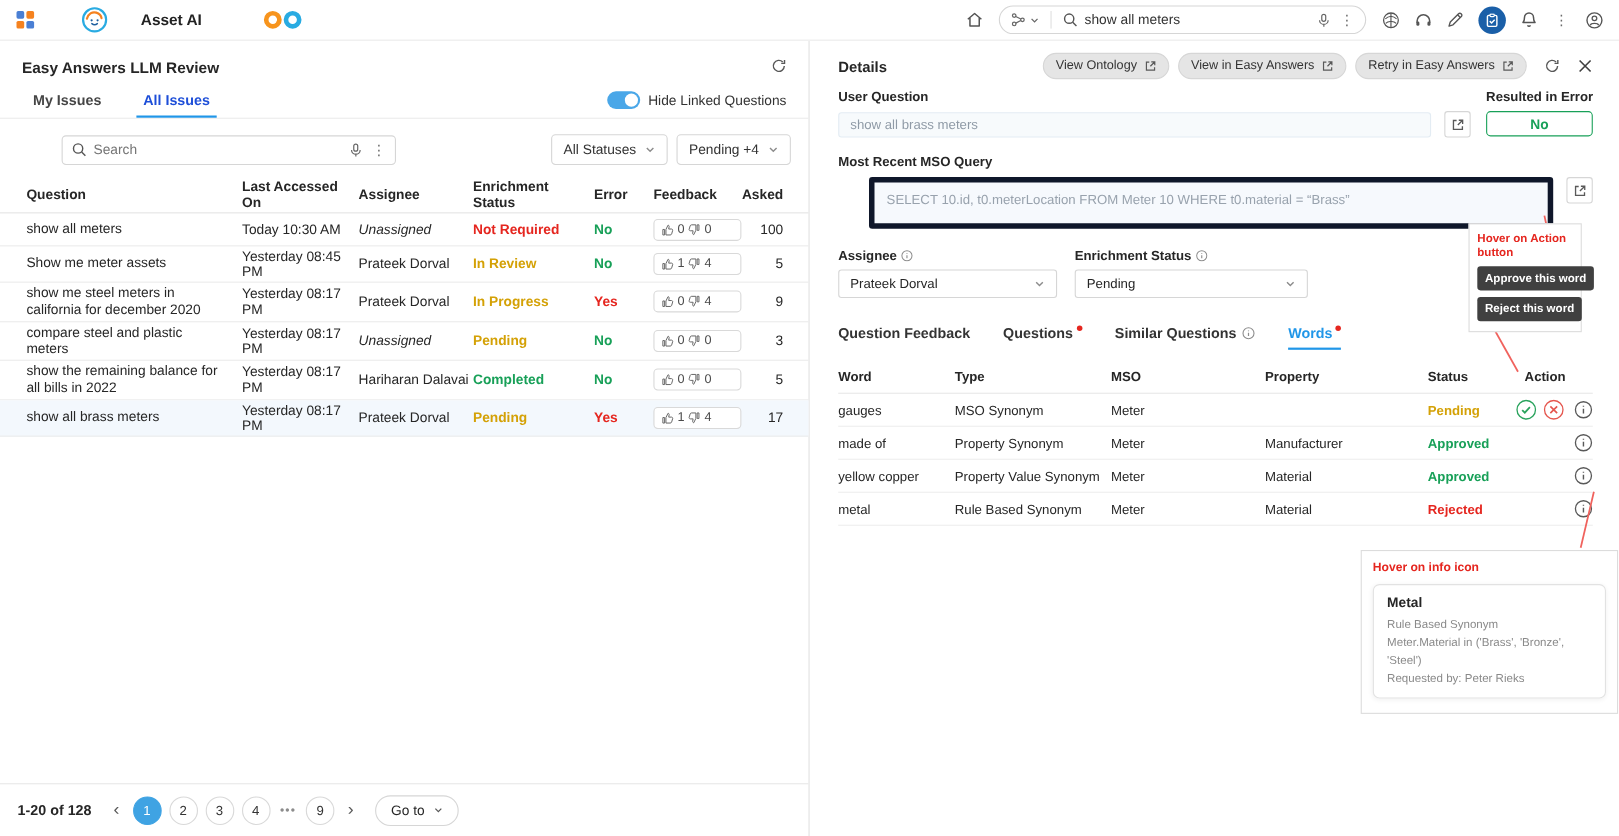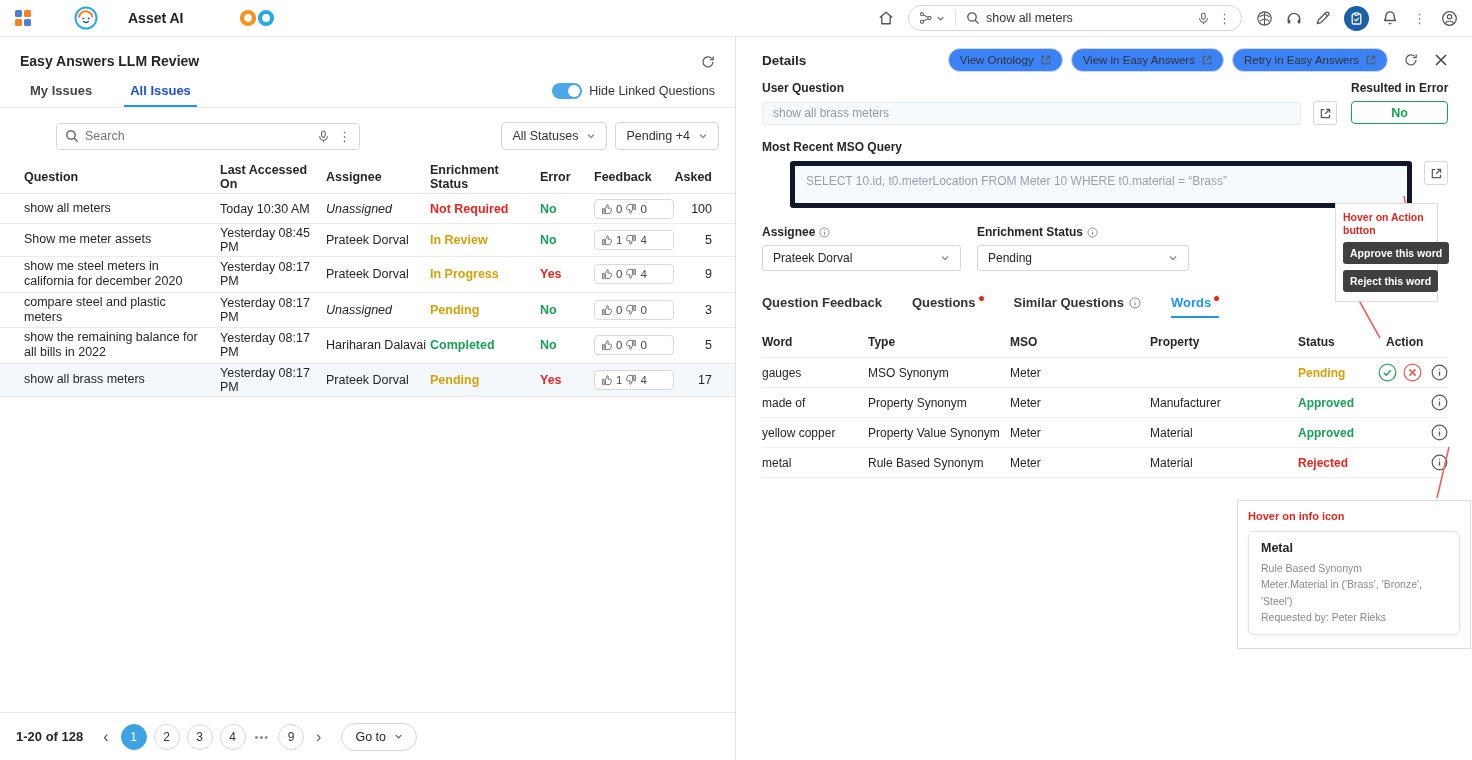--- a/index.html
+++ b/index.html
@@ -18,21 +18,21 @@
                  border-radius:14px; padding:0 8px 0 10px; gap:6px; }
   .sp-div { width:1px; height:16px; background:#e0e0e0; margin:0 4px; }
   .sp-input { border:none; outline:none; flex:1; font-size:12.5px; color:#333; font-family:inherit; background:transparent; }
   .kebab { color:#6b6b6b; font-size:13px; letter-spacing:0; line-height:1; padding:0 2px; }
   .tb-icons { display:flex; align-items:center; gap:13px; }
   .round-badge { width:25px; height:25px; border-radius:50%; background:#1a5fa8; display:flex; align-items:center; justify-content:center; }
 
   
   .left-panel { position:absolute; top:37px; left:0; width:736px; bottom:0; border-right:1px solid #e2e2e2;
                 display:flex; flex-direction:column; background:#fff; }
-  .lp-head { display:flex; align-items:flex-end; padding:16px 20px 0 20px; }
+  .lp-head { display:flex; align-items:flex-start; padding:16px 20px 0 20px; }
   .lp-title { font-size:14px; font-weight:700; }
   .lp-refresh { margin-left:auto; cursor:pointer; }
   .lp-tabs { display:flex; align-items:flex-end; padding:14px 20px 0 30px; border-bottom:1px solid #ececec; }
   .tab { font-size:13px; font-weight:700; color:#454545; padding-bottom:9px; margin-right:38px; cursor:pointer; position:relative; }
   .tab.active { color:#1d4ed8; }
   .tab.active::after { content:""; position:absolute; left:-6px; right:-6px; bottom:0; height:2.5px; background:#2096e8; }
   .toggle-wrap { margin-left:auto; display:flex; align-items:center; gap:7px; padding-bottom:8px; }
   .toggle { width:30px; height:16px; border-radius:8px; background:#4aa7e8; position:relative; cursor:pointer; }
   .toggle .knob { position:absolute; right:2px; top:2px; width:12px; height:12px; border-radius:50%; background:#fff; }
   .toggle-label { font-size:12.5px; color:#333; }
@@ -68,21 +68,21 @@
   .pg-ellipsis { color:#8c8c8c; font-size:11px; letter-spacing:1px; padding:0 2px; }
   .pg-goto { display:flex; align-items:center; gap:8px; height:28px; border:1px solid #d6d6d6; border-radius:15px;
              padding:0 13px; font-size:12.5px; margin-left:8px; cursor:pointer; }
 
   
   .right-panel { position:absolute; top:37px; left:737px; right:0; bottom:0; background:#fff; padding:0 24px 0 25px; }
   .dt-head { display:flex; align-items:center; margin-top:11px; }
   .dt-title { font-size:13.5px; font-weight:700; }
   .dt-actions { margin-left:auto; display:flex; align-items:center; gap:8px; }
   .pill-btn { display:flex; align-items:center; gap:7px; height:24px; border:1px solid #d6d6d6; border-radius:13px;
-              padding:0 11px; font-size:11.5px; color:#333; background:#3b82f6; cursor:pointer; white-space:nowrap; }
+              padding:0 11px; font-size:11.5px; color:#333; background:#e5e5e5; cursor:pointer; white-space:nowrap; }
   .icon-btn { cursor:pointer; padding:2px; }
   .dt-close { margin-left:6px; cursor:pointer; }
   .fld-label { font-size:12px; font-weight:700; color:#262626; }
   .uq-row { display:flex; margin-top:9px; gap:14px; align-items:flex-start; }
   .uq-left { flex:1; }
   .uq-input-row { display:flex; align-items:center; margin-top:6px; gap:12px; }
   .uq-input { flex:1; height:23px; background:#f7fafc; border:1px solid #e3ecf3; border-radius:3px; color:#8f9aa6;
               font-size:12px; padding:0 10px; font-family:inherit; outline:none; }
   .sq-btn { width:24px; height:24px; border:1px solid #d6d6d6; border-radius:3px; display:flex; align-items:center;
             justify-content:center; background:#fff; cursor:pointer; flex:none; }

